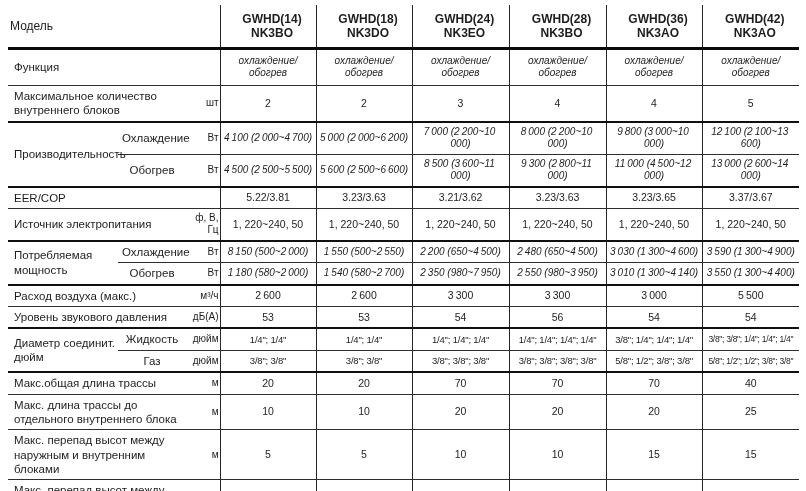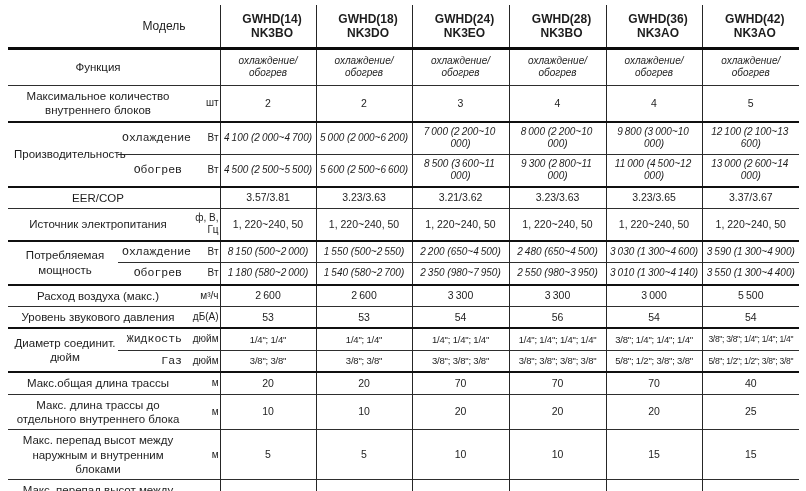--- a/index.html
+++ b/index.html
@@ -8,34 +8,34 @@
     font-family:"Liberation Sans",sans-serif;color:#1d1d1d;
     -webkit-font-smoothing:antialiased;
   }
   .sheet{width:806px;height:491px;background:#fff;}
   table.spec{
     border-collapse:collapse;table-layout:fixed;
     margin:5px 0 0 8px;width:791px;
   }
   td{padding:3px 2px;vertical-align:middle;line-height:1.25;}
   
-  .lbl{text-align:center;font-size:11.5px;padding-left:6px;}
+  .lbl{text-align:left;font-size:11.5px;padding-left:6px;}
   .grp{font-size:11.5px;}
-  .sub{text-align:right;font-size:11.5px;padding-left:4px;font-family:Liberation Mono, monospace;}
+  .sub{text-align:center;font-size:11.5px;padding-left:4px;}
   .unit{text-align:right;font-size:10px;padding-left:0;padding-right:1px;}
   .val{text-align:center;font-size:10.5px;border-left:1px solid #262626;}
   .val.fs{font-size:10px;font-style:italic;}
   .val.pipe{font-size:9.5px;letter-spacing:-0.2px;}
   .val.pipe.s{font-size:8.5px;letter-spacing:-0.3px;}
   
   tr.t1 > td{border-top:1px solid #2e2e2e;}
   tr.t2 > td{border-top:2px solid #101010;}
   
   tr.hdr > td{border-bottom:3px solid #0a0a0a;padding-top:7px;padding-bottom:6px;}
-  .model-lbl{text-align:right;padding-right:34px;font-size:12px;}
+  .model-lbl{padding-right:34px;font-size:12px;}
   .model-name{font-weight:bold;font-size:12px;text-align:center;line-height:1.2;border-left:1px solid #262626;padding-left:10px;}
   tr.rowpad > td{padding-top:5px;padding-bottom:5px;}
 </style>
 </head>
 <body>
 
 <div class="sheet">
 <table class="spec">
   <colgroup>
     <col style="width:110px">
@@ -119,21 +119,21 @@
     <td class="val fs">5 600 (2 500~6 600)</td>
     <td class="val fs">8 500 (3 600~11 000)</td>
     <td class="val fs">9 300 (2 800~11 000)</td>
     <td class="val fs">11 000 (4 500~12 000)</td>
     <td class="val fs">13 000 (2 600~14 000)</td>
   </tr>
 
   <tr class="t2">
     <td class="lbl" colspan="2">EER/COP</td>
     <td class="unit"></td>
-    <td class="val">3.57/3.81</td>
+    <td class="val">5.22/3.81</td>
     <td class="val">3.23/3.63</td>
     <td class="val">3.21/3.62</td>
     <td class="val">3.23/3.63</td>
     <td class="val">3.23/3.65</td>
     <td class="val">3.37/3.67</td>
   </tr>
 
   <tr class="t1">
     <td class="lbl" colspan="2">Источник электропитания</td>
     <td class="unit">ф, В, Гц</td>

